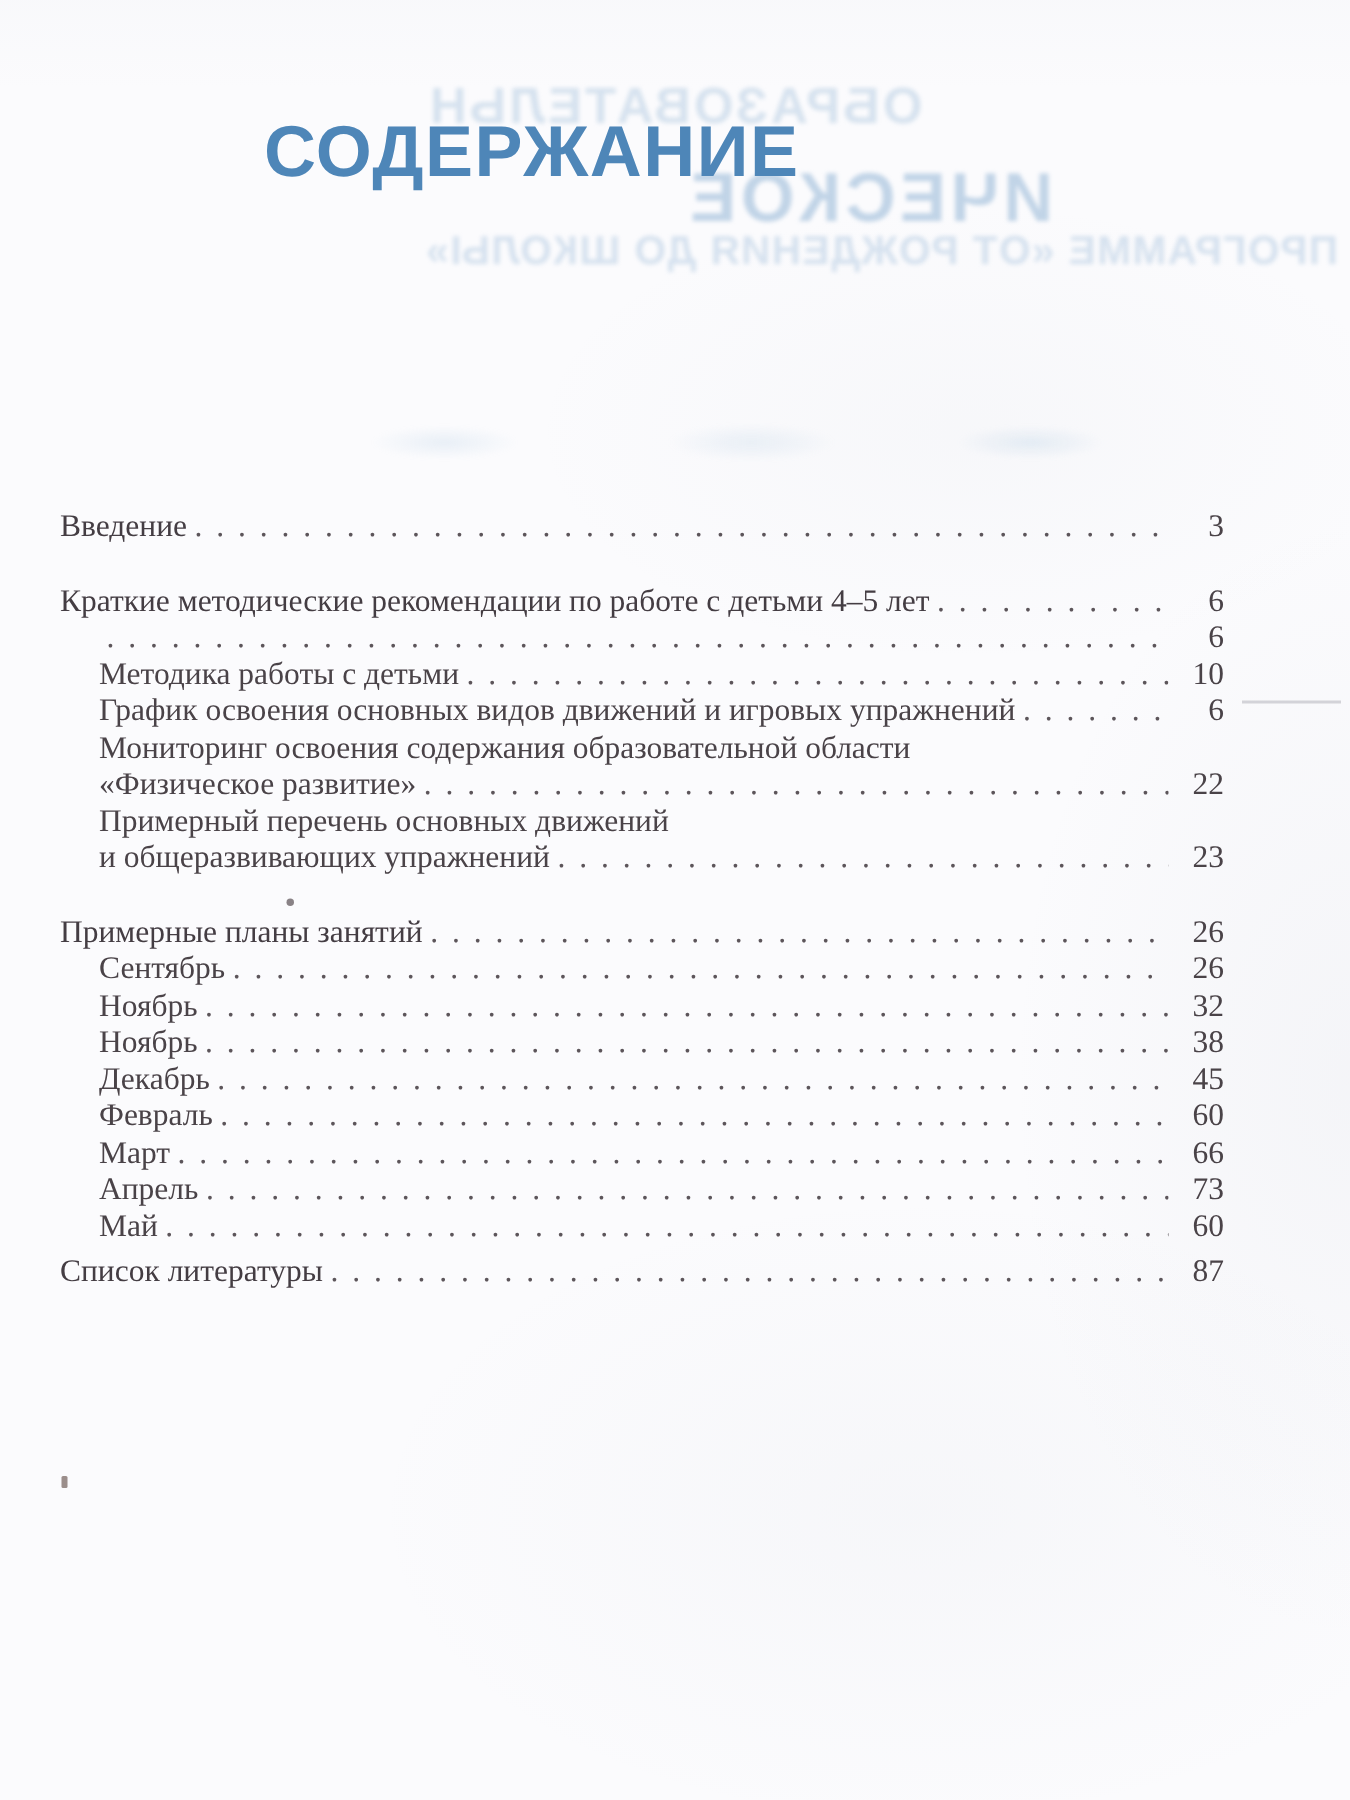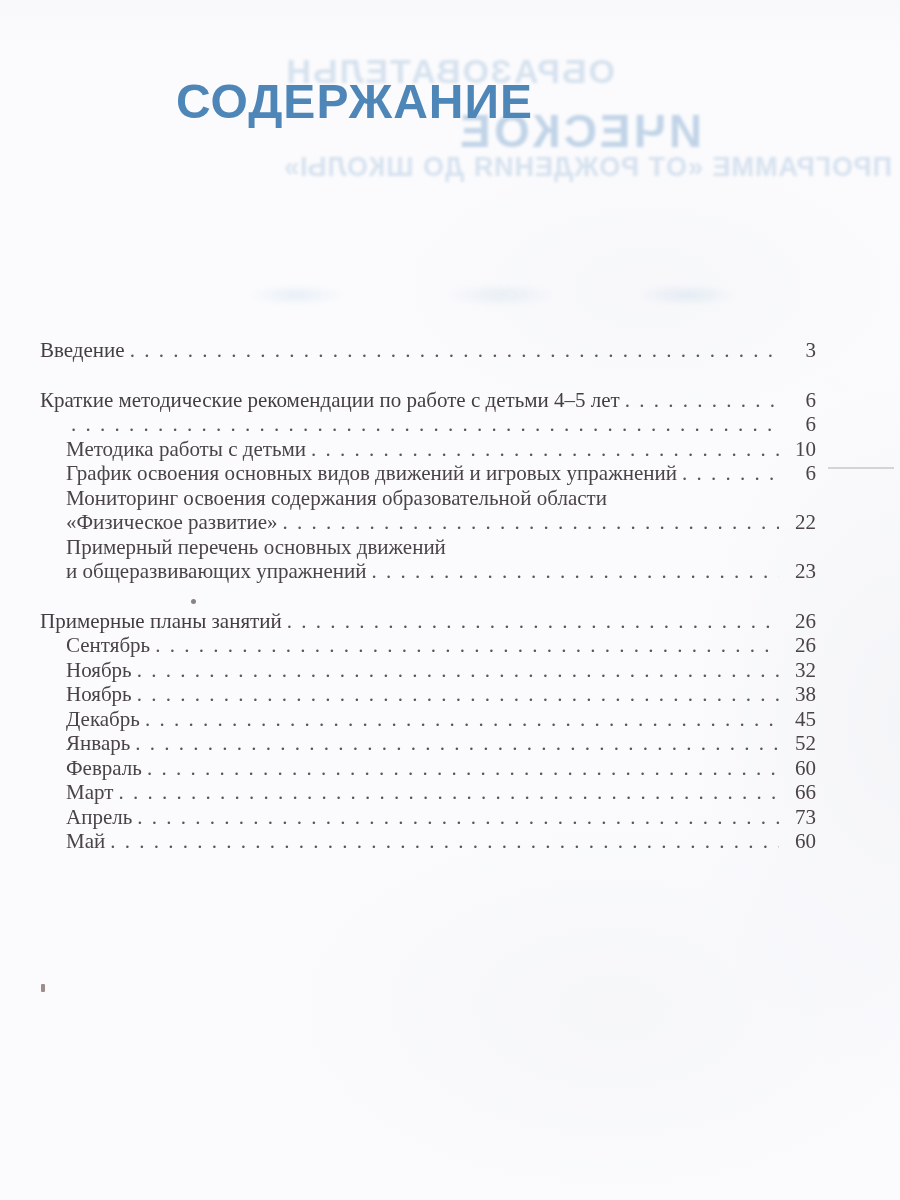--- a/index.html
+++ b/index.html
@@ -166,25 +166,20 @@
       <span class="dots"></span>
       <span class="pg">38</span>
     </div>
 
     <div class="row i">
       <span class="t">Декабрь</span>
       <span class="dots"></span>
       <span class="pg">45</span>
     </div>
 
-    <div class="row i">
-      <span class="t">Январь</span>
-      <span class="dots"></span>
-      <span class="pg">52</span>
-    </div>
 
     <div class="row i">
       <span class="t">Февраль</span>
       <span class="dots"></span>
       <span class="pg">60</span>
     </div>
 
     <div class="row i">
       <span class="t">Март</span>
       <span class="dots"></span>
@@ -196,20 +191,25 @@
       <span class="dots"></span>
       <span class="pg">73</span>
     </div>
 
     <div class="row i">
       <span class="t">Май</span>
       <span class="dots"></span>
       <span class="pg">60</span>
     </div>
 
+    <div class="row s g2">
+      <span class="t">Список литературы</span>
+      <span class="dots"></span>
+      <span class="pg">87</span>
+    </div>
 
   </div>
 
   <div class="speck1"></div>
   <div class="speck2"></div>
   <div class="scratch"></div>
 
 </div>
 
 </body></html>

